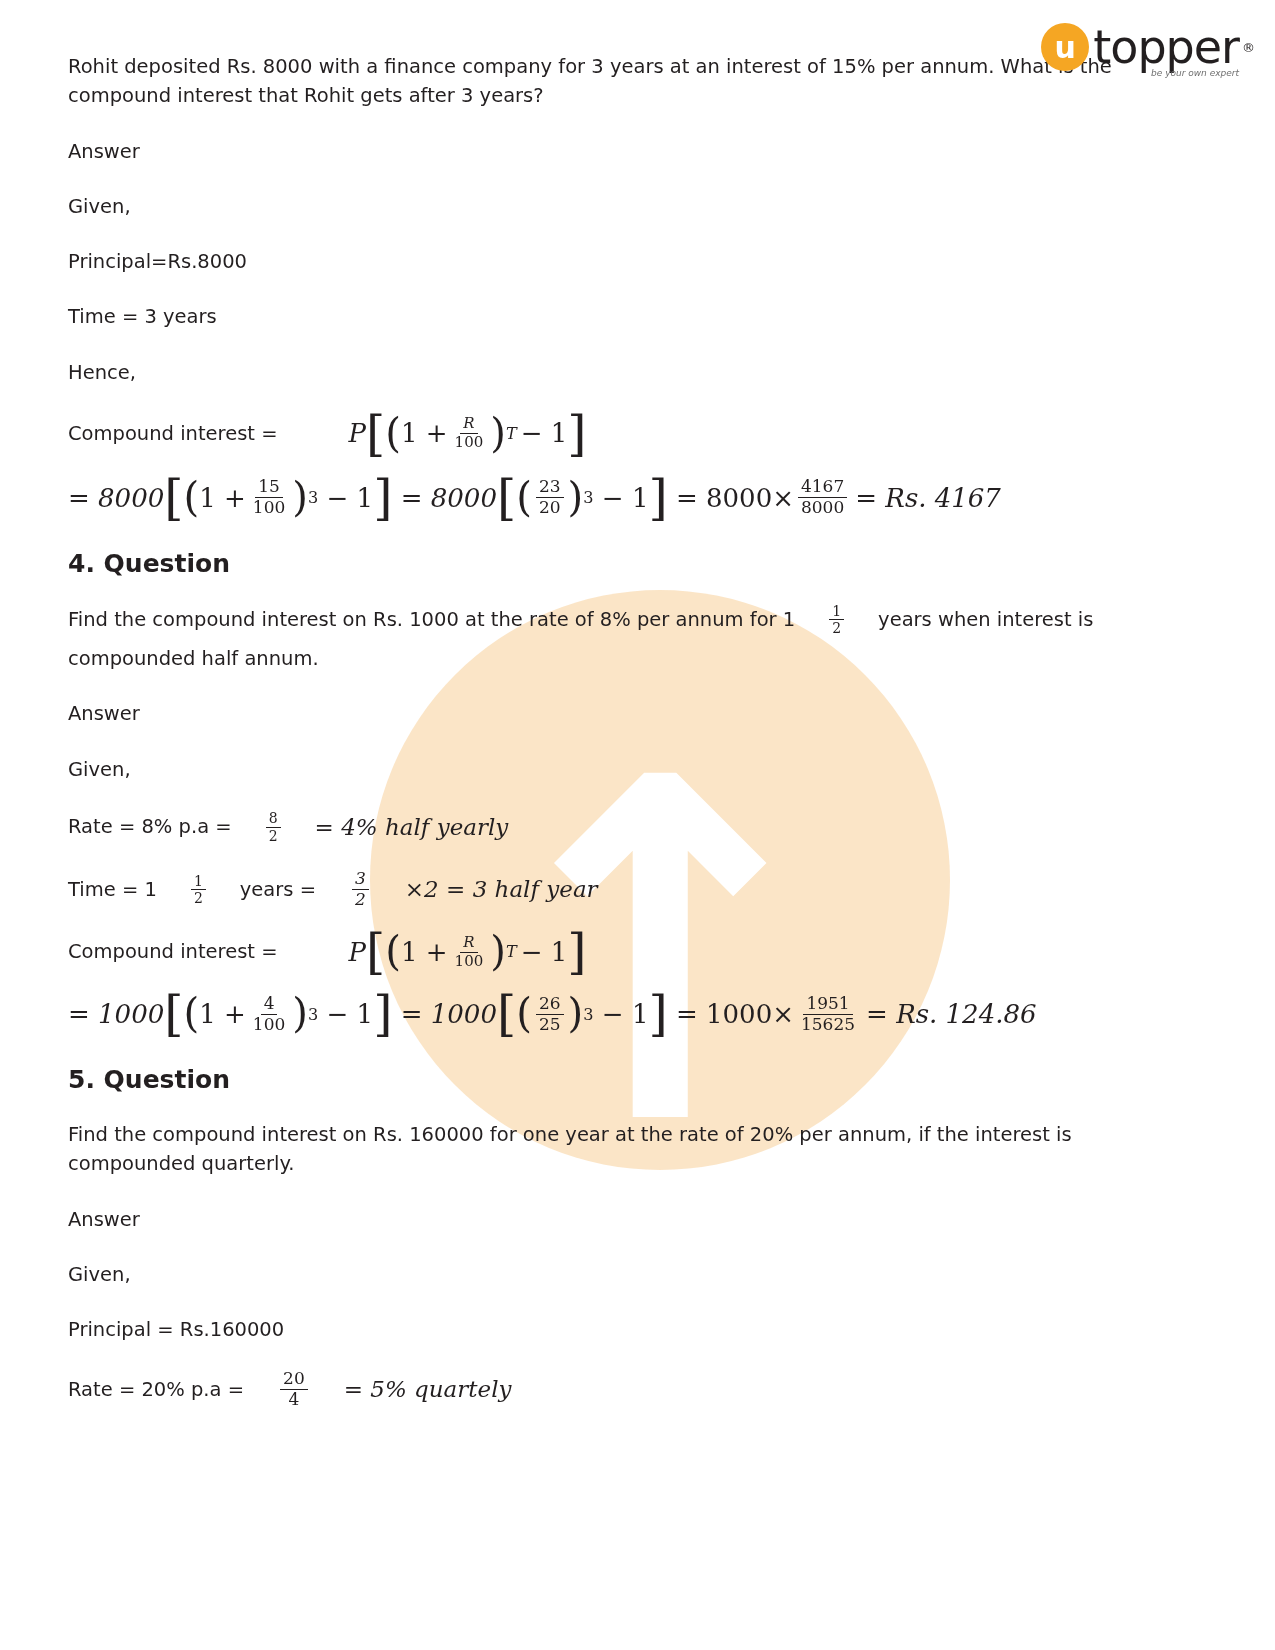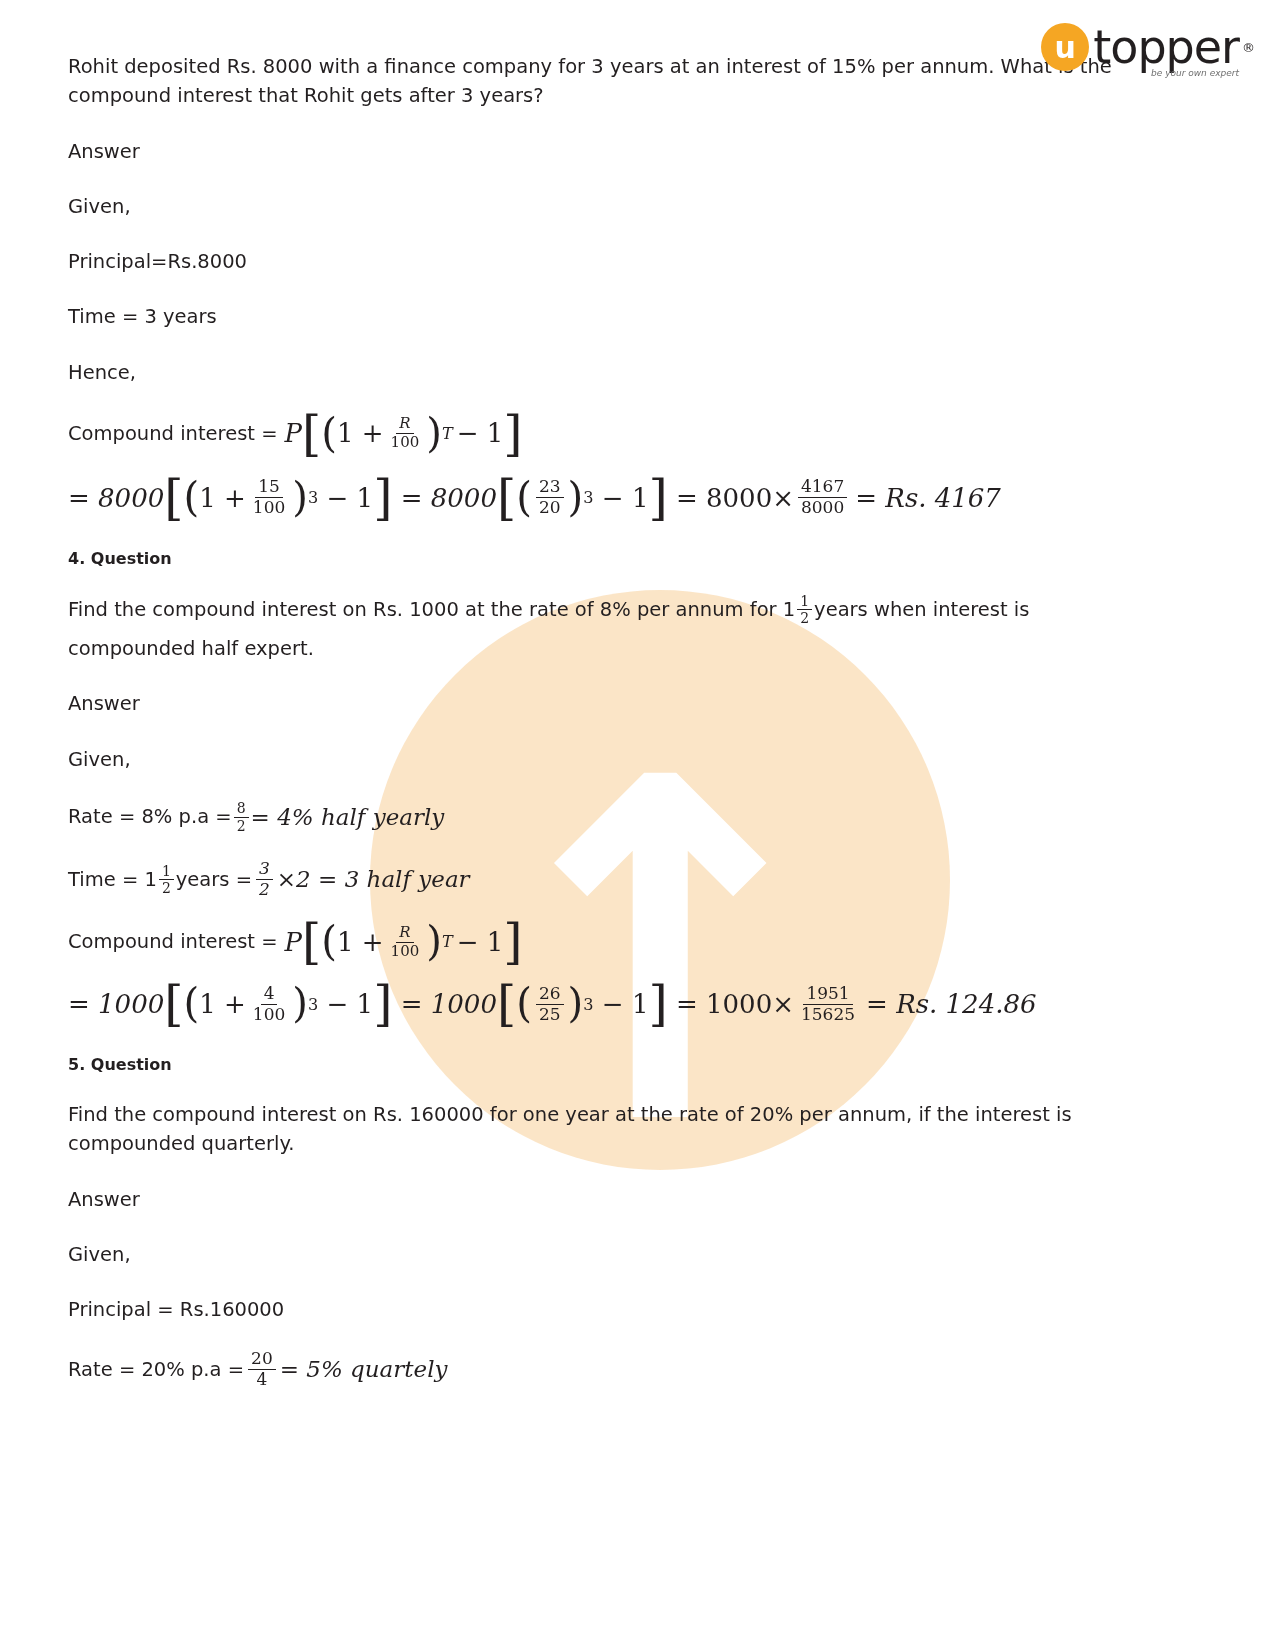--- a/index.html
+++ b/index.html
@@ -97,41 +97,42 @@
     padding: 52px 70px 0 68px;
   }
   .para {
     font-size: 19.5px;
     line-height: 1.5;
     margin: 0 0 26px 0;
     color: #231f20;
   }
   .bold { font-weight: normal; }
   .qhead {
-    font-size: 16px;
+    font-size: 25px;
     font-weight: bold;
     margin: 30px 0 26px 0;
   }
   .mathline {
     font-family: "DejaVu Serif", serif;
     font-style: italic;
     font-size: 26px;
     margin: 18px 0 26px 0;
     display: flex;
     align-items: center;
     flex-wrap: wrap;
     white-space: nowrap;
   }
   .inline-row {
     display: flex;
     align-items: center;
     flex-wrap: wrap;
     font-size: 19.5px;
     margin: 0 0 22px 0;
     line-height: 1.5;
+    gap: 32px;
   }
   .txt { font-family: "DejaVu Sans", sans-serif; font-style: normal; }
 
   
   .frac {
     display: inline-flex;
     flex-direction: column;
     align-items: center;
     vertical-align: middle;
     margin: 0 4px;
@@ -243,21 +244,21 @@
   <p class="qhead">4. Question</p>
 
   <div class="inline-row" style="margin-bottom:8px">
     <span>Find the compound interest on Rs. 1000 at the rate of 8% per annum for 1</span>
     <span class="frac mixed">
       <span class="num">1</span>
       <span class="den">2</span>
     </span>
     <span>years when interest is</span>
   </div>
-  <p class="para">compounded half expert.</p>
+  <p class="para">compounded half annum.</p>
 
   <p class="para bold">Answer</p>
   <p class="para">Given,</p>
 
   <div class="inline-row" style="margin-bottom:26px">
     <span>Rate = 8% p.a =</span>
     <span class="frac mixed">
       <span class="num">8</span>
       <span class="den">2</span>
     </span>

